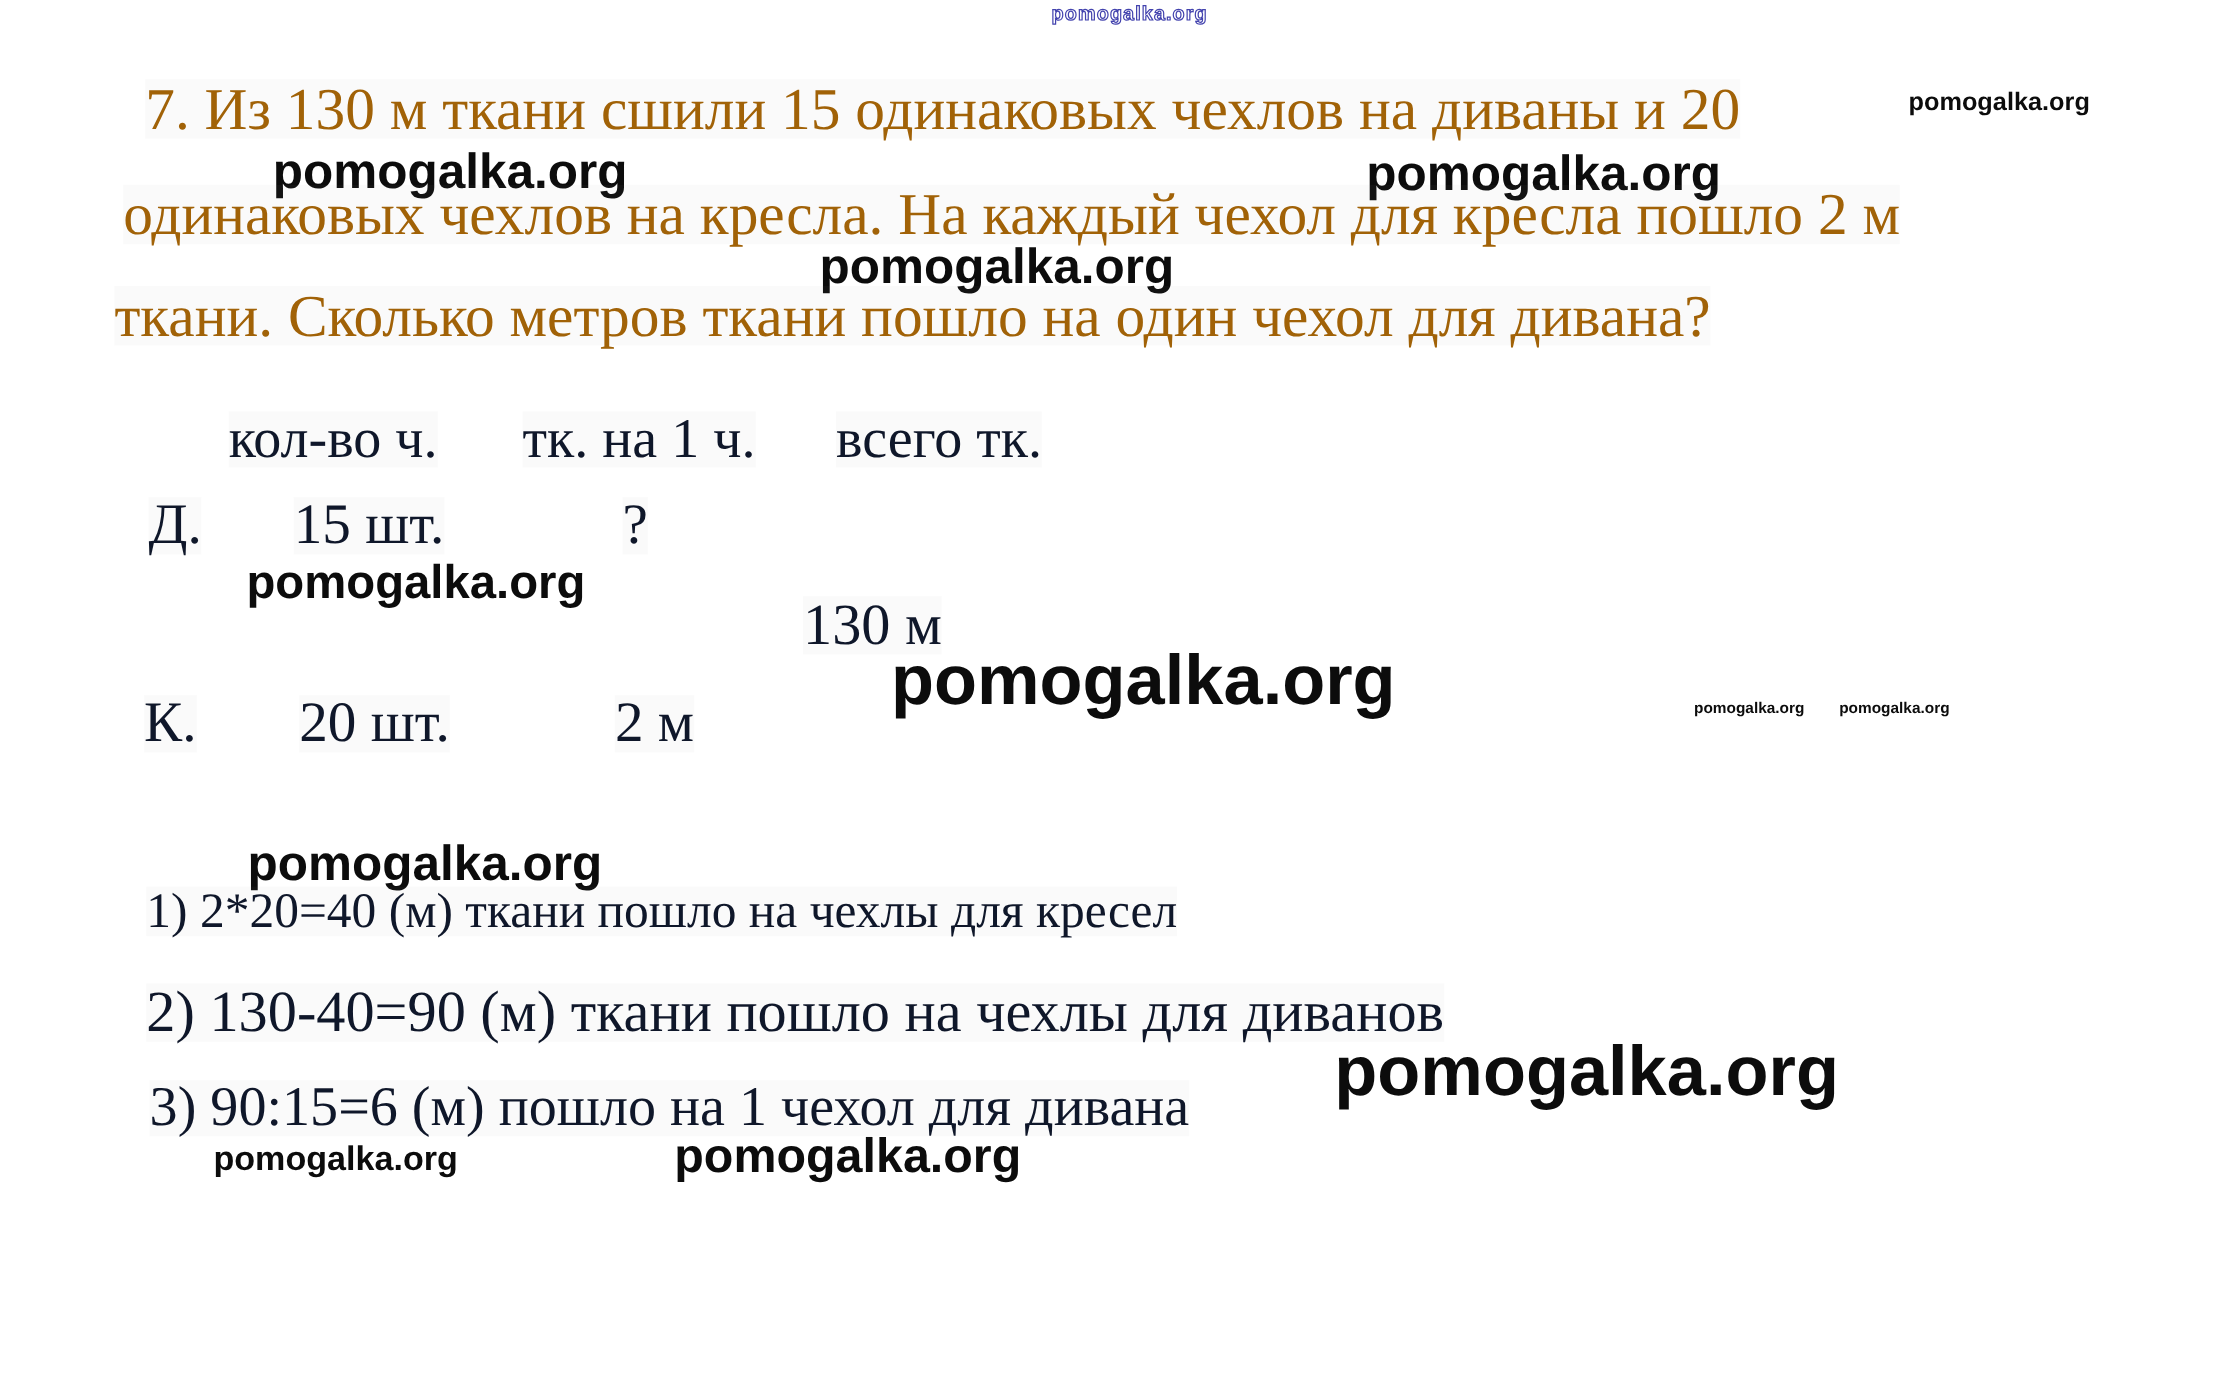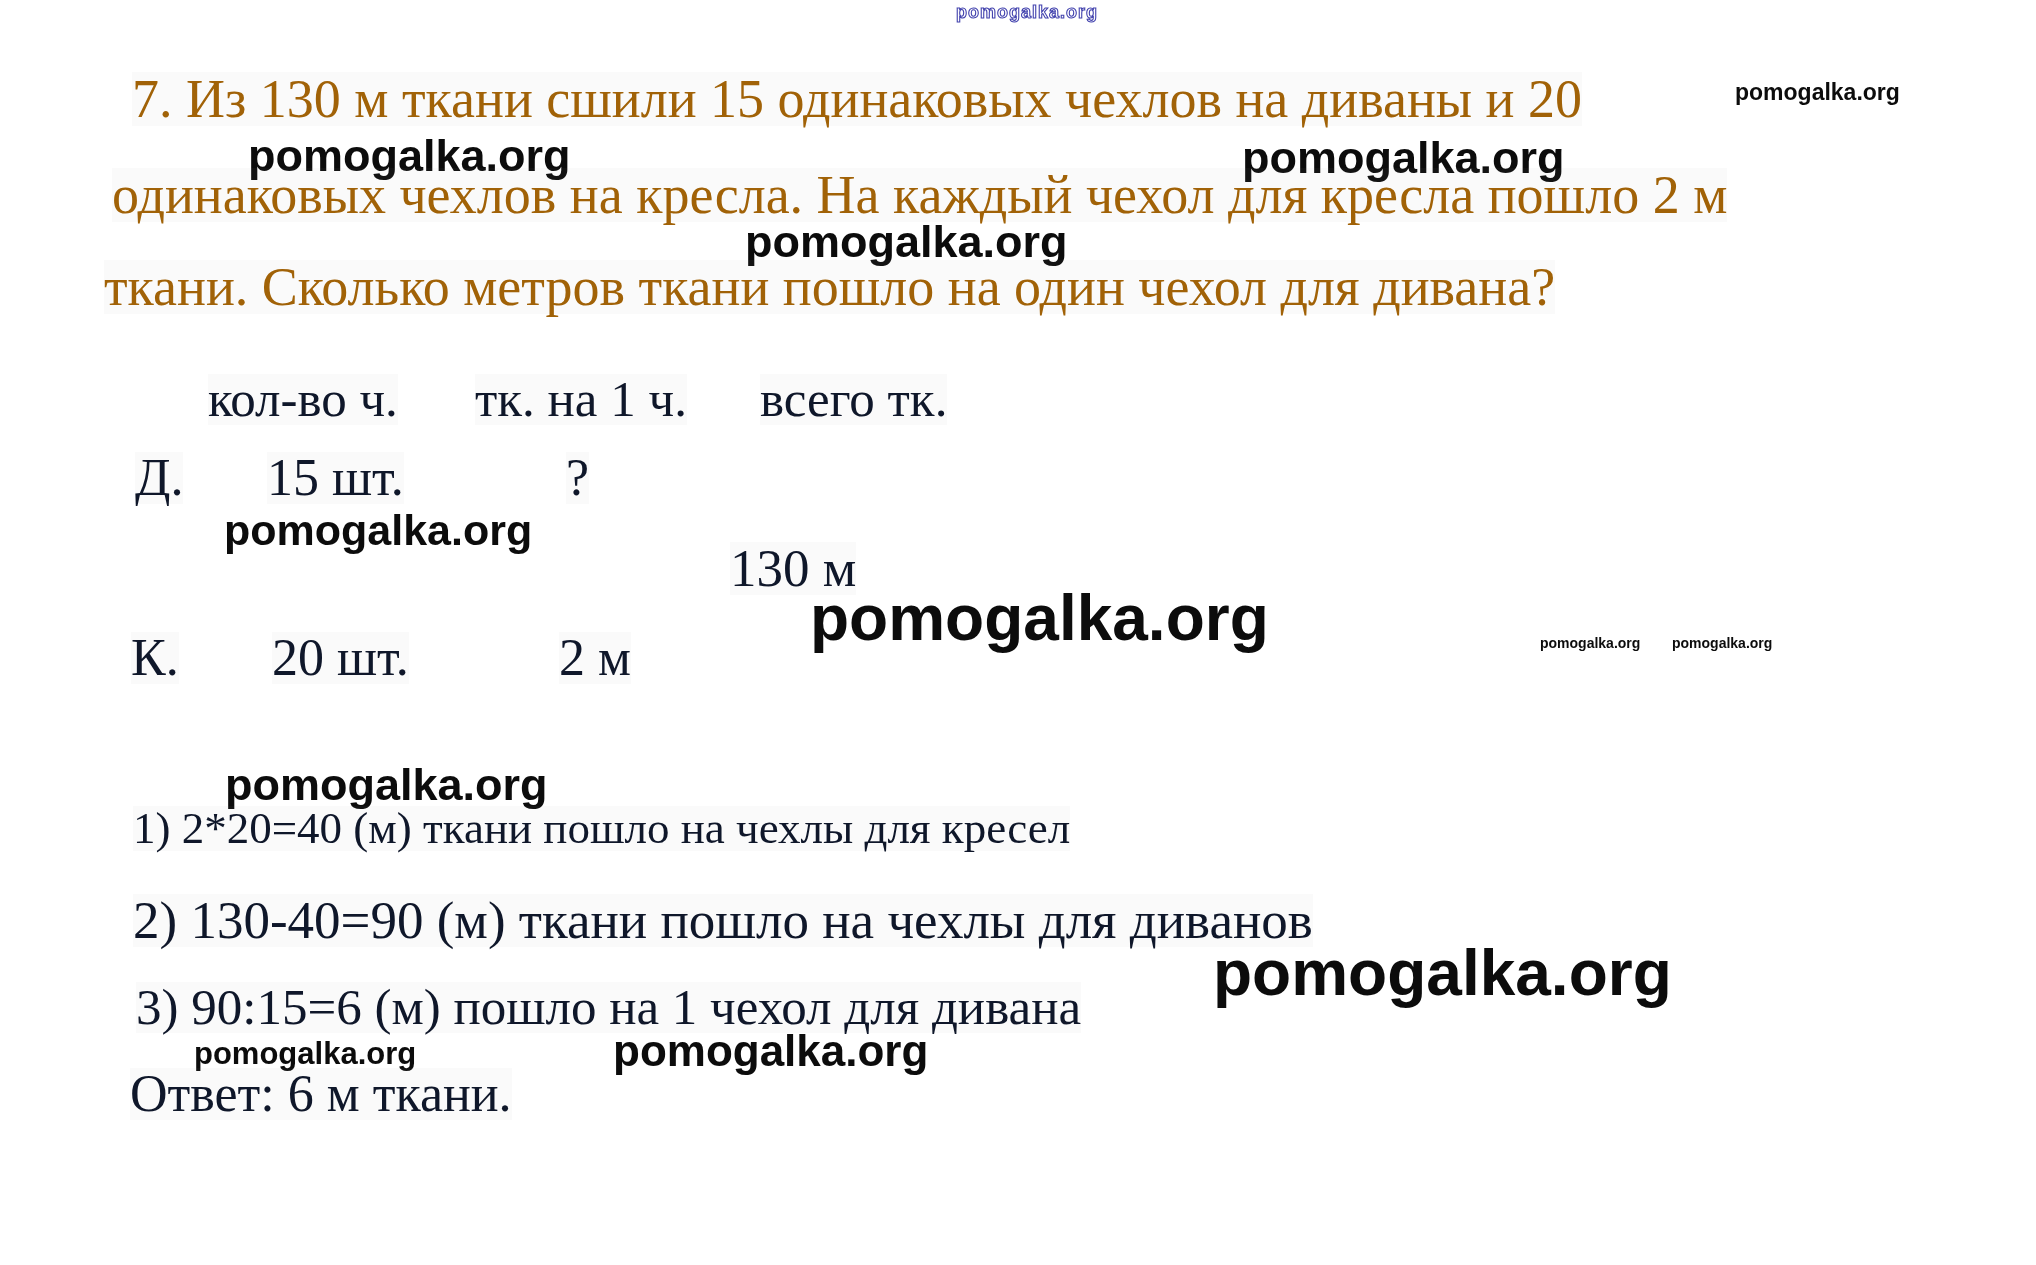--- a/index.html
+++ b/index.html
@@ -113,15 +113,14 @@
 
   <div class="t serif gray cell-total">130 м</div>
 
   <div class="t serif gray row-k cell-label-k">К.</div>
   <div class="t serif gray row-k cell-count-k">20 шт.</div>
   <div class="t serif gray row-k cell-per-k">2 м</div>
 
   <div class="t serif gray step1">1) 2*20=40 (м) ткани пошло на чехлы для кресел</div>
   <div class="t serif gray step2">2) 130-40=90 (м) ткани пошло на чехлы для диванов</div>
   <div class="t serif gray step3">3) 90:15=6 (м) пошло на 1 чехол для дивана</div>
-  <div class="t serif gray answer">Ответ: 6 м ткани.</div>
 
 </div>
 
 </body></html>

